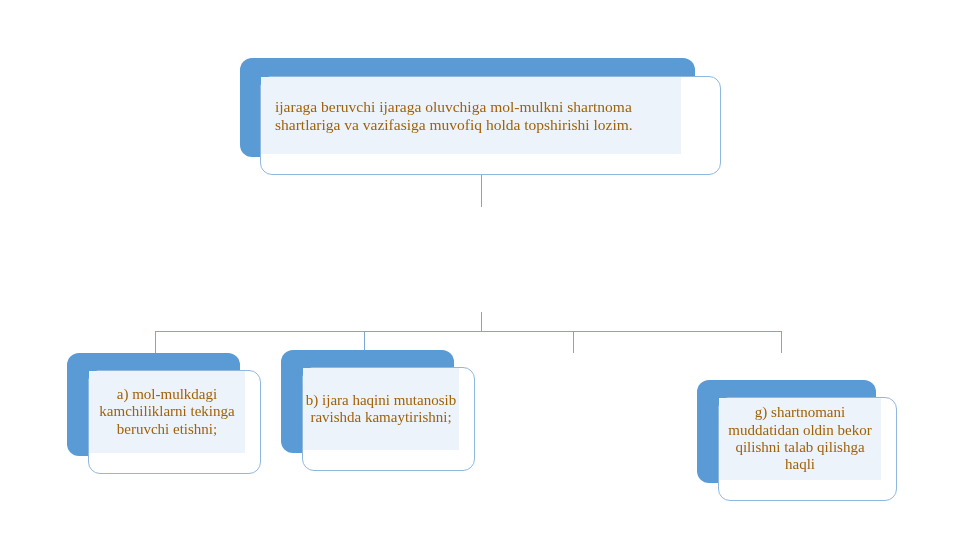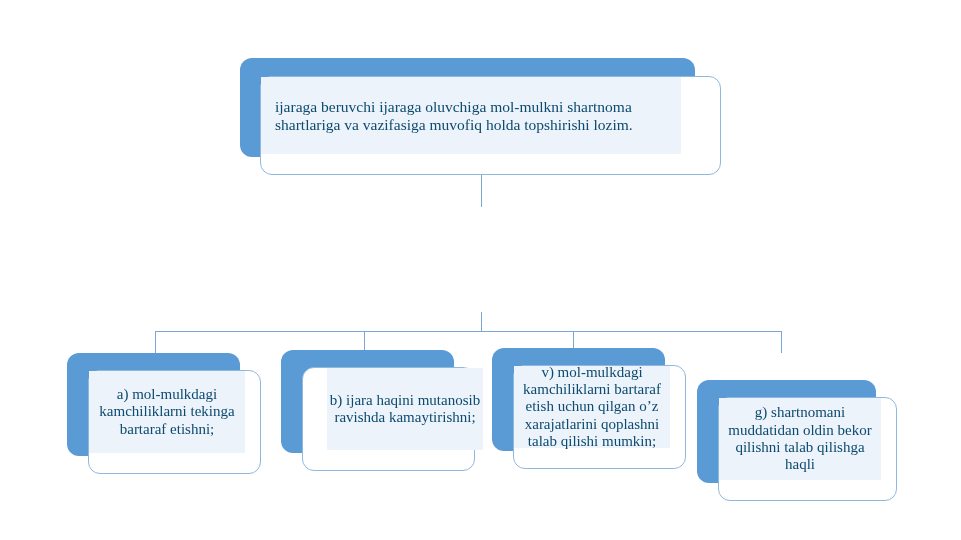--- a/index.html
+++ b/index.html
@@ -47,21 +47,21 @@
   .node-panel {
     position: absolute;
     background: #EDF3FB;
     box-sizing: border-box;
     display: flex;
     align-items: center;
     justify-content: center;
     overflow: visible;
   }
   .node-text {
-    color: #0c4a6e;
+    color: #a16207;
     line-height: 1.16;
     text-align: center;
     white-space: pre-line;
     width: 100%;
   }
   .node-text.left-al { text-align: left; }
 </style>
 </head>
 <body>
 
@@ -84,39 +84,32 @@
     <div class="node-panel" style="left:21px; top:19px; width:420px; height:77px;">
       <div class="node-text left-al" style="font-size:15.5px; padding:0 14px; box-sizing:border-box;">ijaraga beruvchi ijaraga oluvchiga mol-mulkni shartnoma shartlariga va vazifasiga muvofiq holda topshirishi lozim.</div>
     </div>
   </div>
 
 
   <div class="node" style="left:67px; top:353px; width:194px; height:122px;">
     <div class="node-shadow" style="width:173px; height:103px;"></div>
     <div class="node-card" style="left:21px; top:17px; width:173px; height:104px;"></div>
     <div class="node-panel" style="left:22px; top:18px; width:156px; height:82px;">
-      <div class="node-text" style="font-size:15px; padding:0 4px; box-sizing:border-box;">a) mol-mulkdagi kamchiliklarni tekinga bartaraf etishni;</div>
+      <div class="node-text" style="font-size:15px; padding:0 4px; box-sizing:border-box;">a) mol-mulkdagi kamchiliklarni tekinga beruvchi etishni;</div>
     </div>
   </div>
 
   <div class="node" style="left:281px; top:350px; width:194px; height:122px;">
     <div class="node-shadow" style="width:173px; height:103px;"></div>
     <div class="node-card" style="left:21px; top:17px; width:173px; height:104px;"></div>
-    <div class="node-panel" style="left:22px; top:18px; width:156px; height:82px;margin-left:24px;">
+    <div class="node-panel" style="left:22px; top:18px; width:156px; height:82px;">
       <div class="node-text" style="font-size:15px; padding:0 2px; box-sizing:border-box;">b) ijara haqini mutanosib ravishda kamaytirishni;</div>
     </div>
   </div>
 
-  <div class="node" style="left:492px; top:348px; width:194px; height:122px;">
-    <div class="node-shadow" style="width:173px; height:103px;"></div>
-    <div class="node-card" style="left:21px; top:17px; width:173px; height:104px;"></div>
-    <div class="node-panel" style="left:22px; top:18px; width:156px; height:82px;">
-      <div class="node-text" style="font-size:15px; padding:0 0px; box-sizing:border-box;">v) mol-mulkdagi kamchiliklarni bartaraf etish uchun qilgan o’z xarajatlarini qoplashni talab qilishi mumkin;</div>
-    </div>
-  </div>
 
   <div class="node" style="left:697px; top:348px; width:200px; height:122px;margin-top:32px;">
     <div class="node-shadow" style="width:179px; height:103px;"></div>
     <div class="node-card" style="left:21px; top:17px; width:179px; height:104px;"></div>
     <div class="node-panel" style="left:22px; top:18px; width:162px; height:82px;">
       <div class="node-text" style="font-size:15px; padding:0 2px; box-sizing:border-box;">g) shartnomani muddatidan oldin bekor qilishni talab qilishga haqli</div>
     </div>
   </div>
 
 </div>

